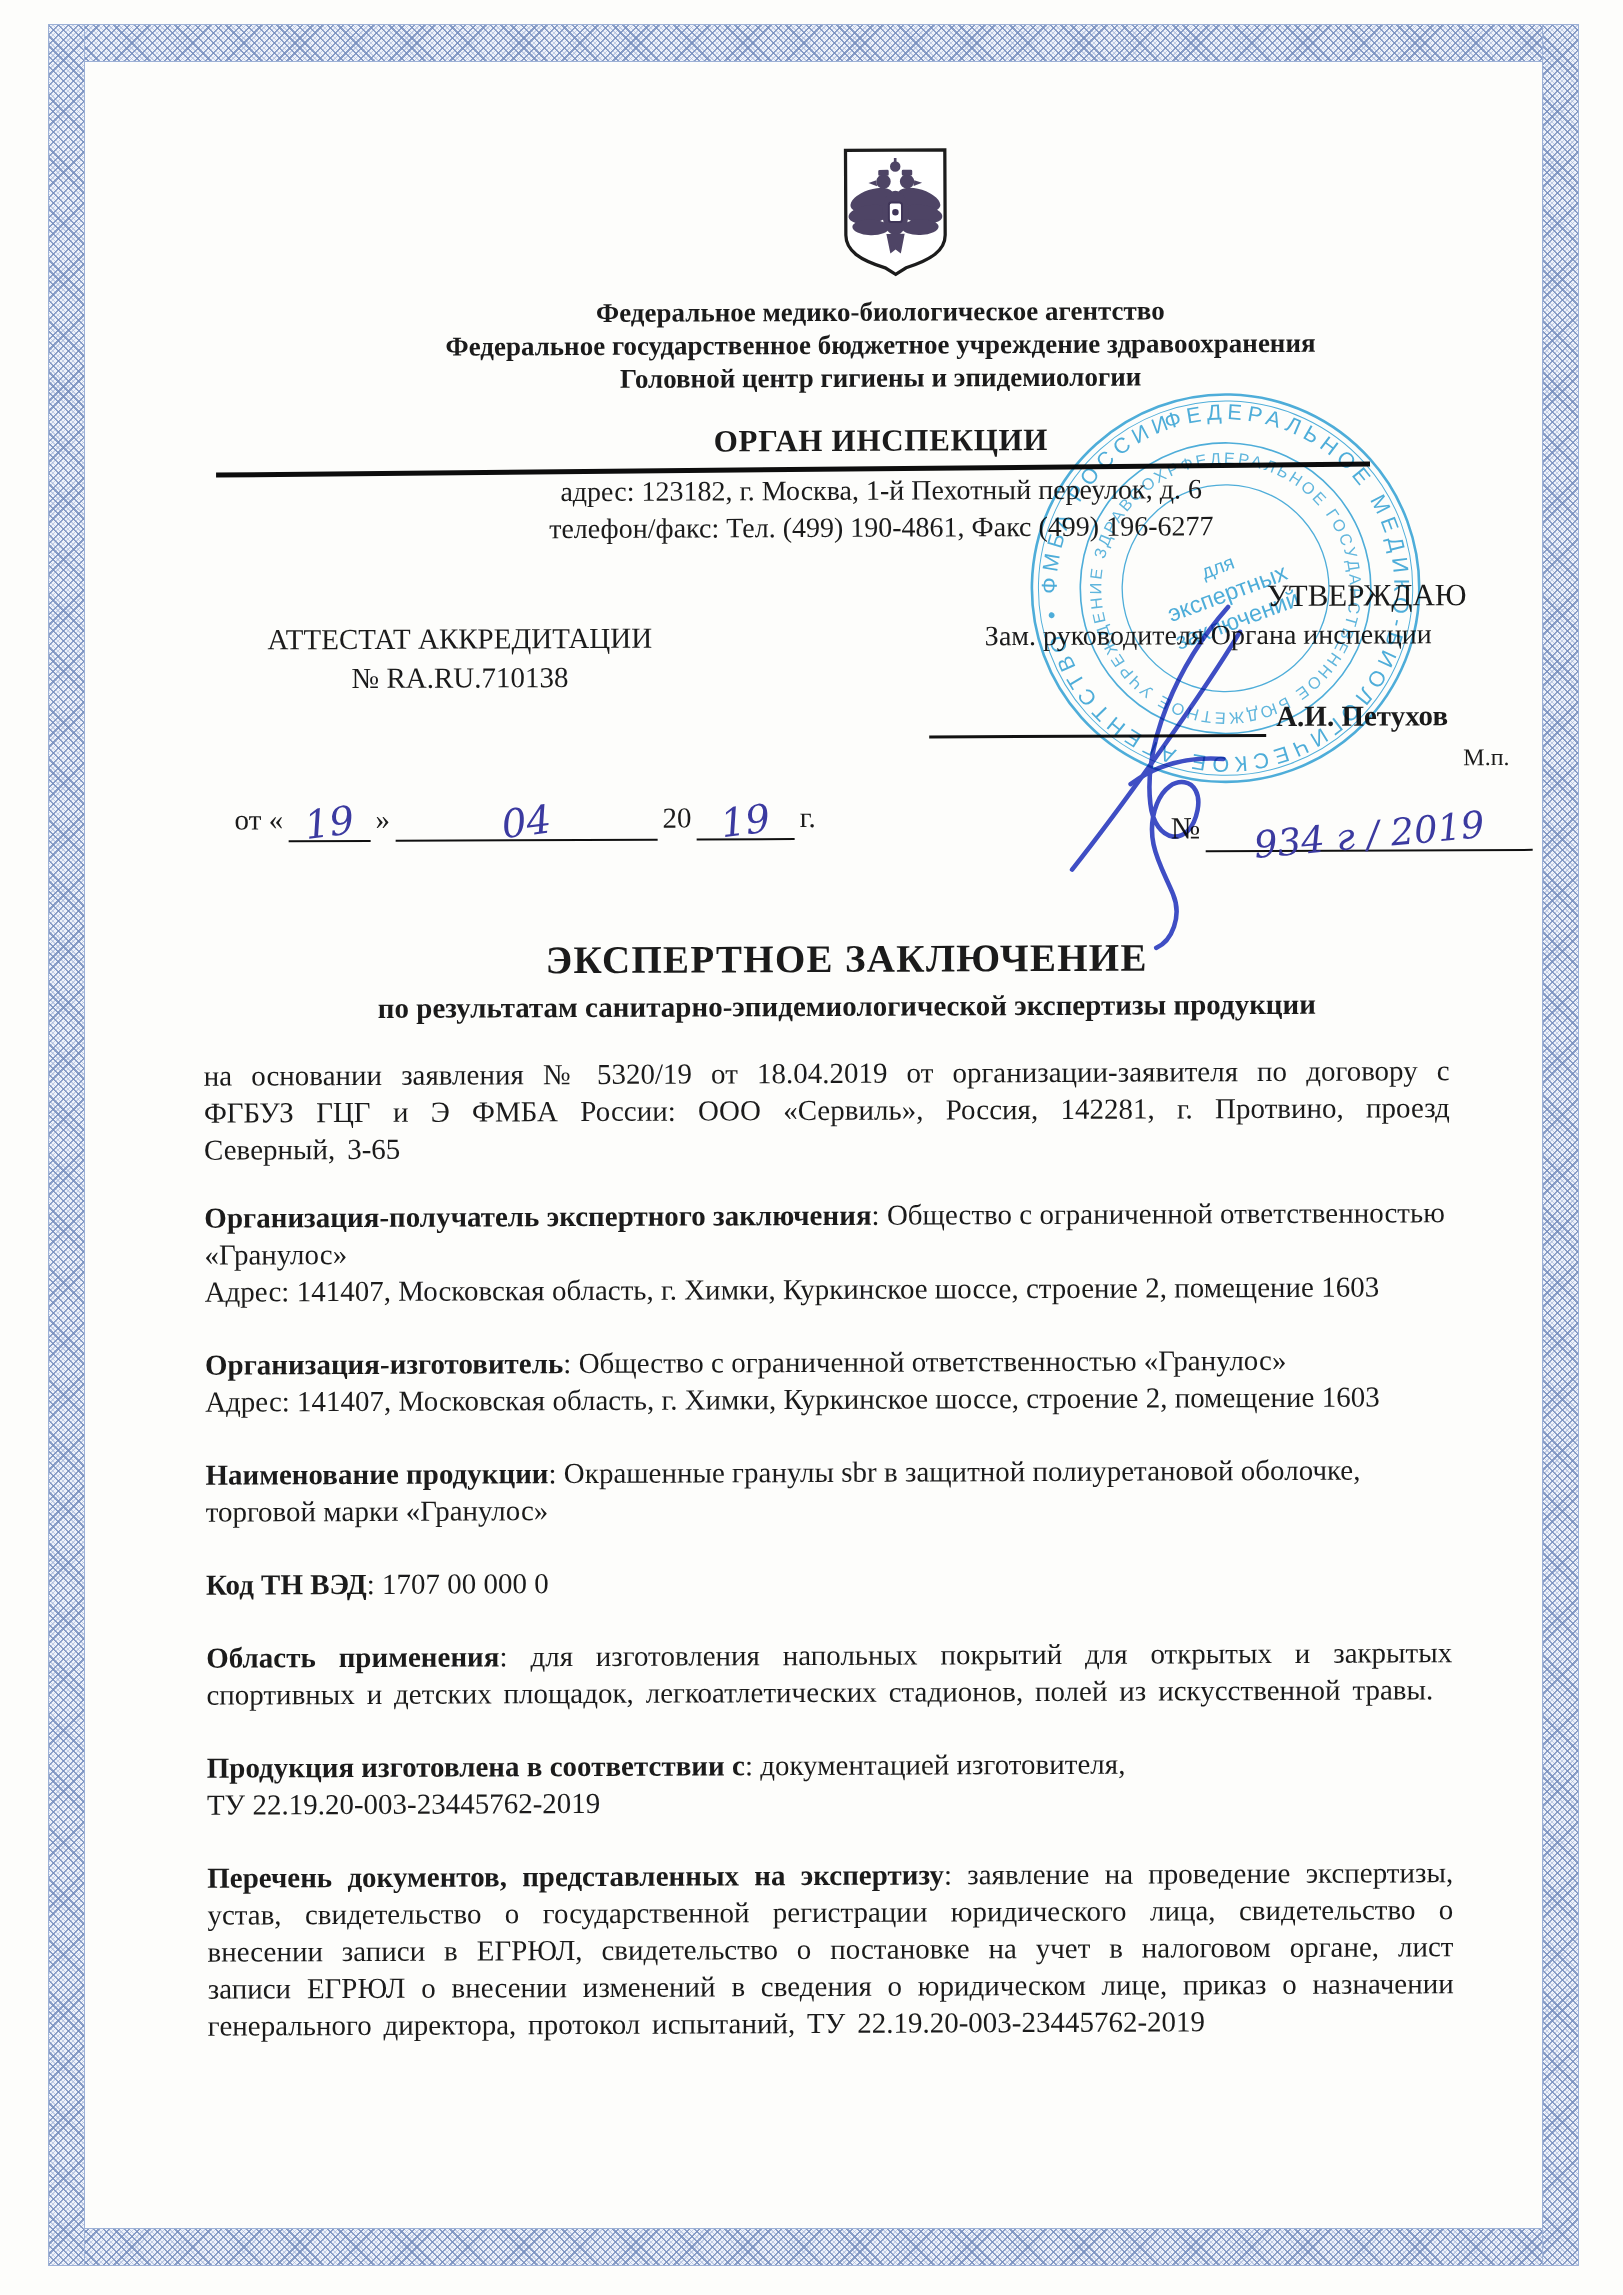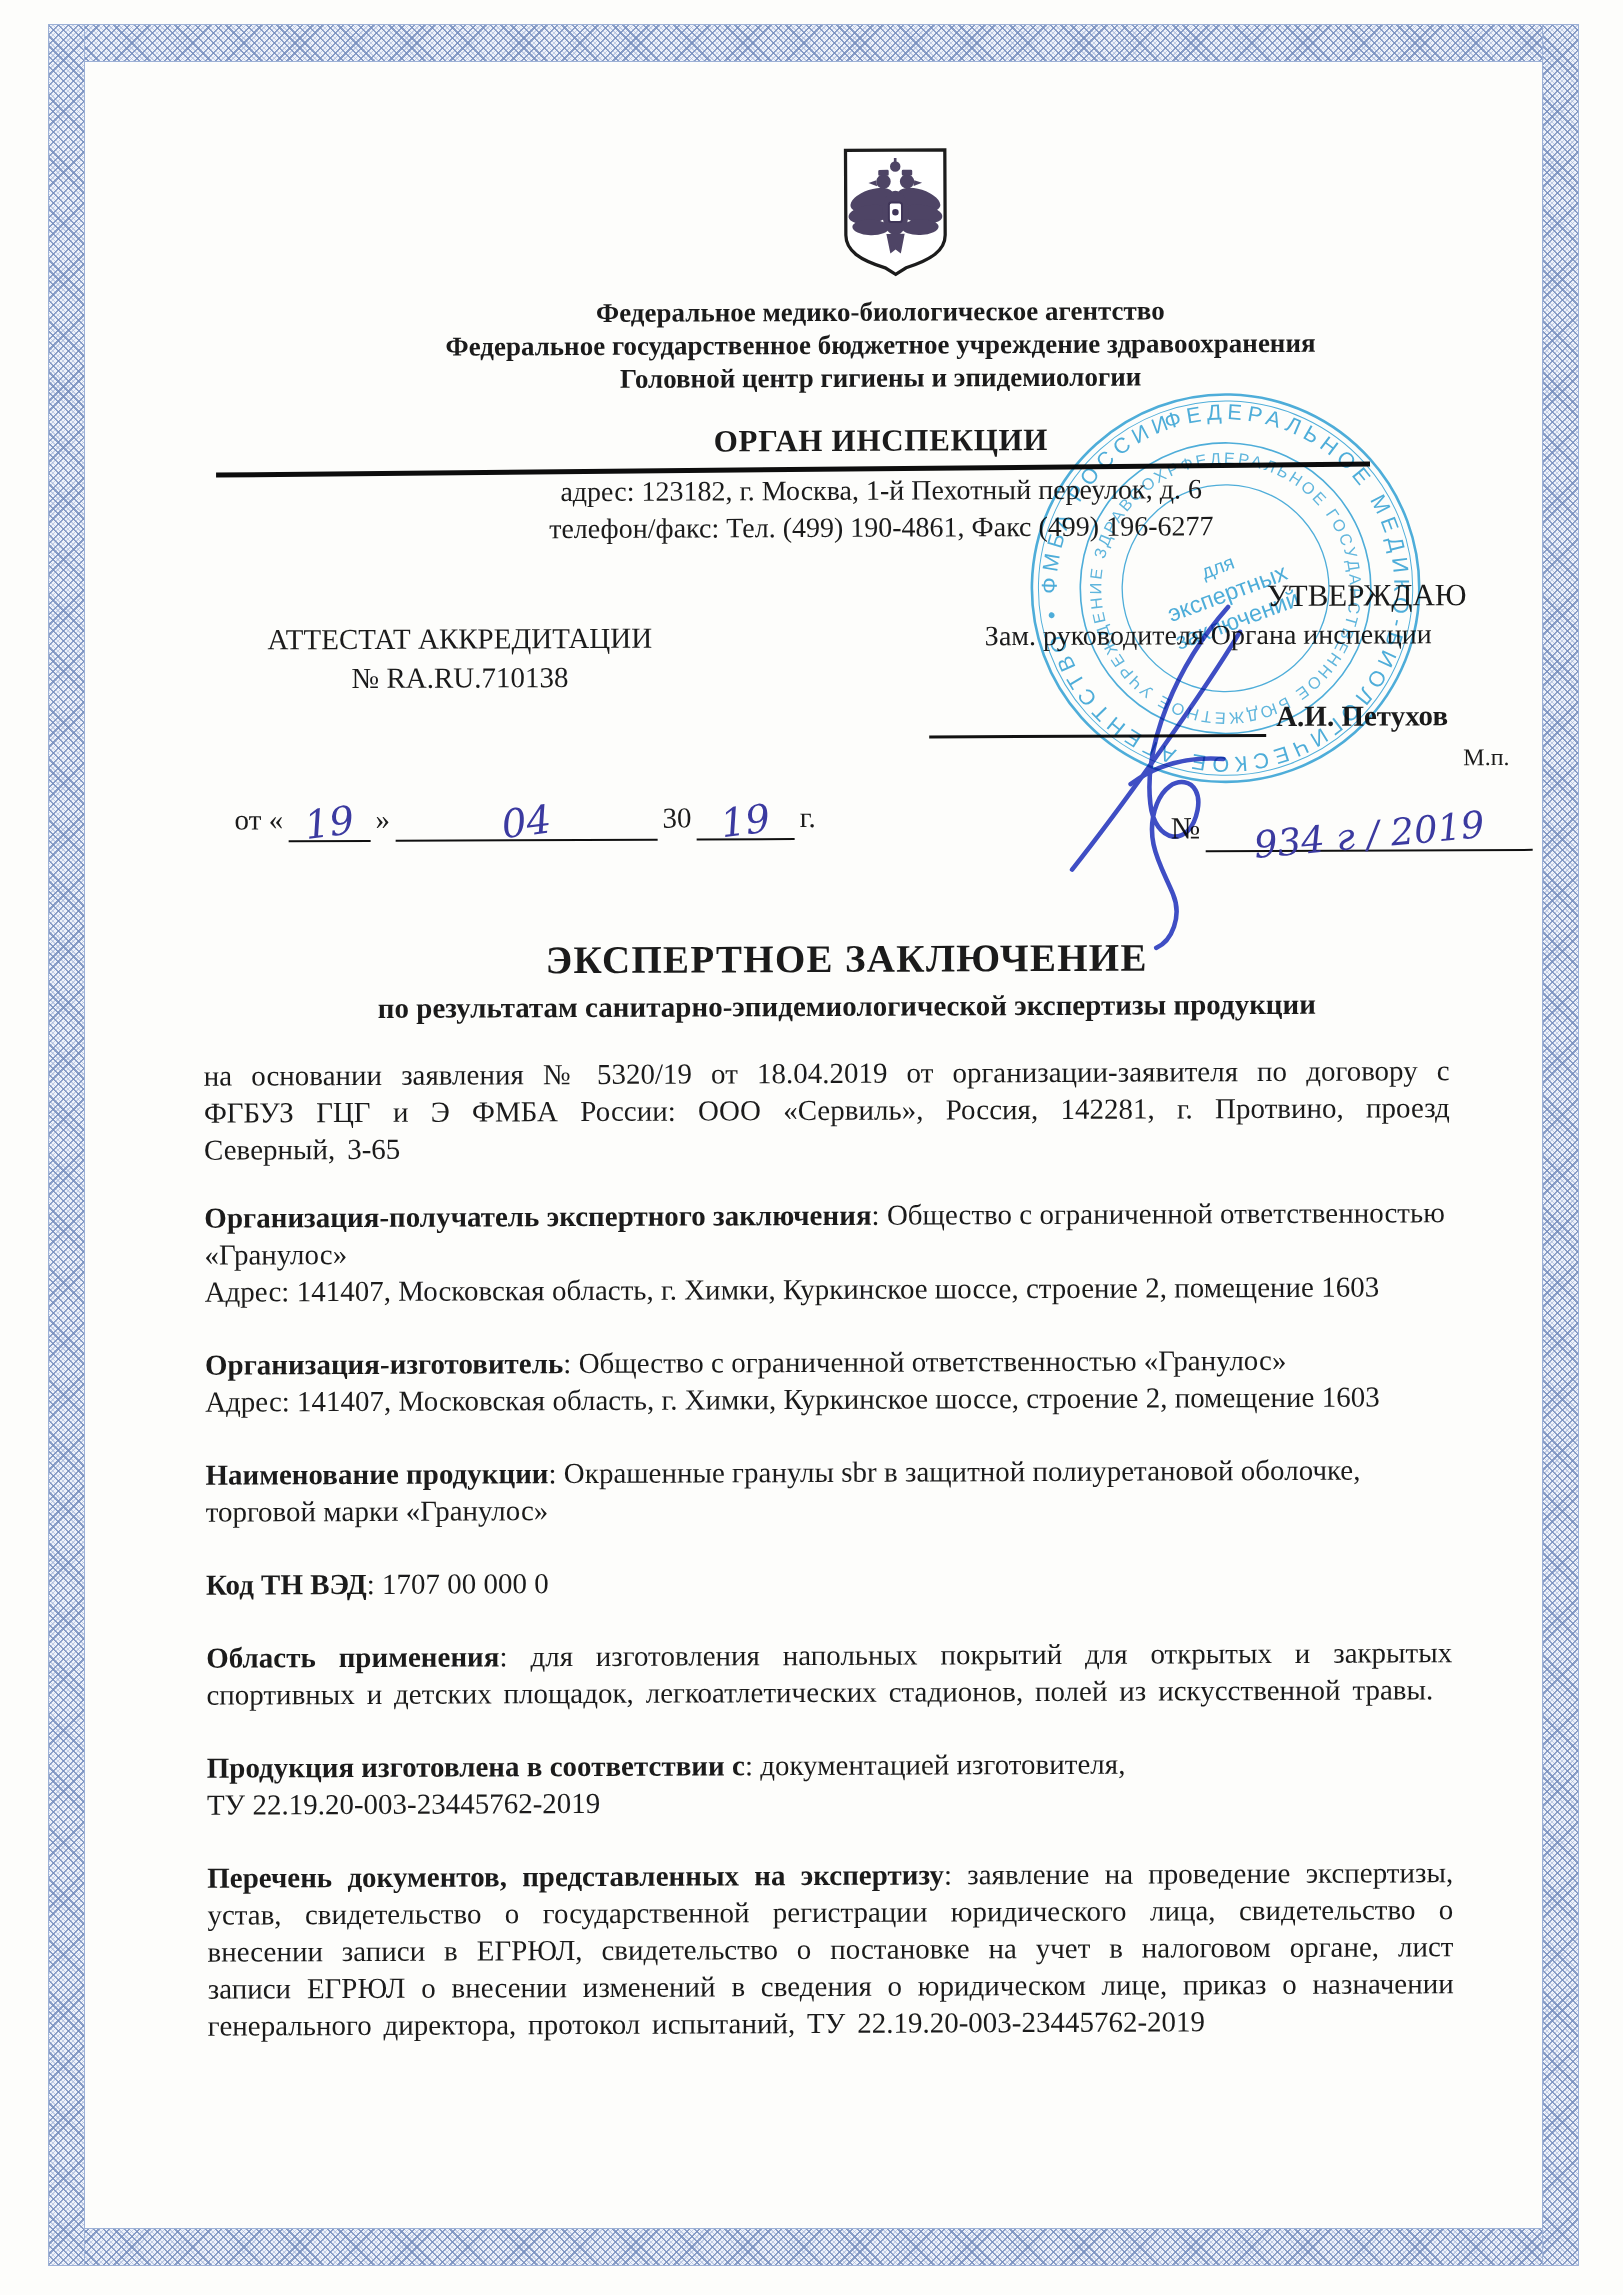--- a/index.html
+++ b/index.html
@@ -147,21 +147,21 @@
     </div>
     <div class="sig-line"></div>
     <div class="approver-name">А.И. Петухов</div>
     <div class="seal-mark">М.п.</div>
 
     <div class="date-row">
       <span class="printed">от «</span>
       <span class="seg seg-day"><span class="hand">19</span></span>
       <span class="printed">»</span>
       <span class="seg seg-month"><span class="hand">04</span></span>
-      <span class="printed">30</span>
+      <span class="printed">20</span>
       <span class="seg seg-year"><span class="hand">19</span></span>
       <span class="printed">г.</span>
     </div>
 
     <div class="num-row">
       <span class="printed">№</span>
       <span class="seg seg-number"><span class="hand hand-number">934 г / 2019</span></span>
     </div>
 
     <div class="doc-title">

